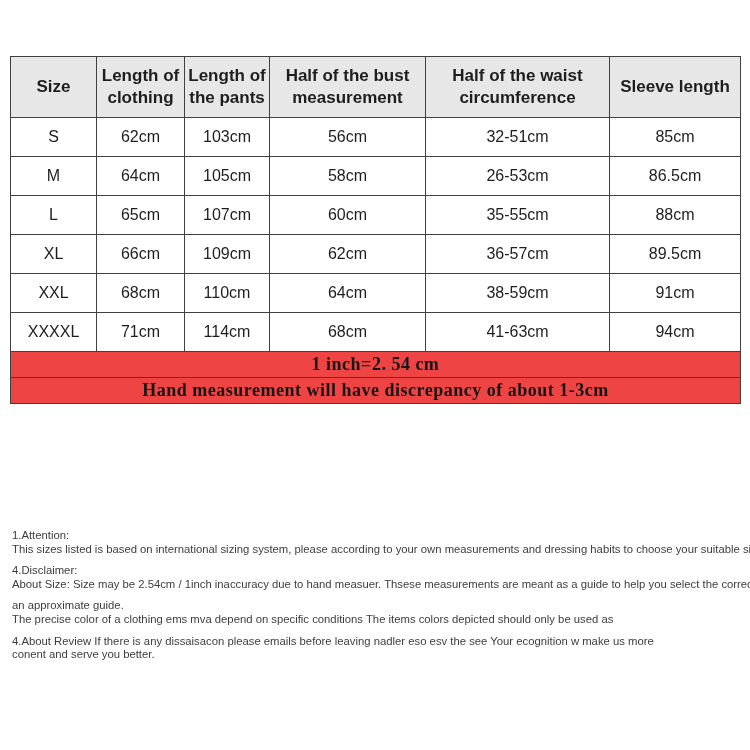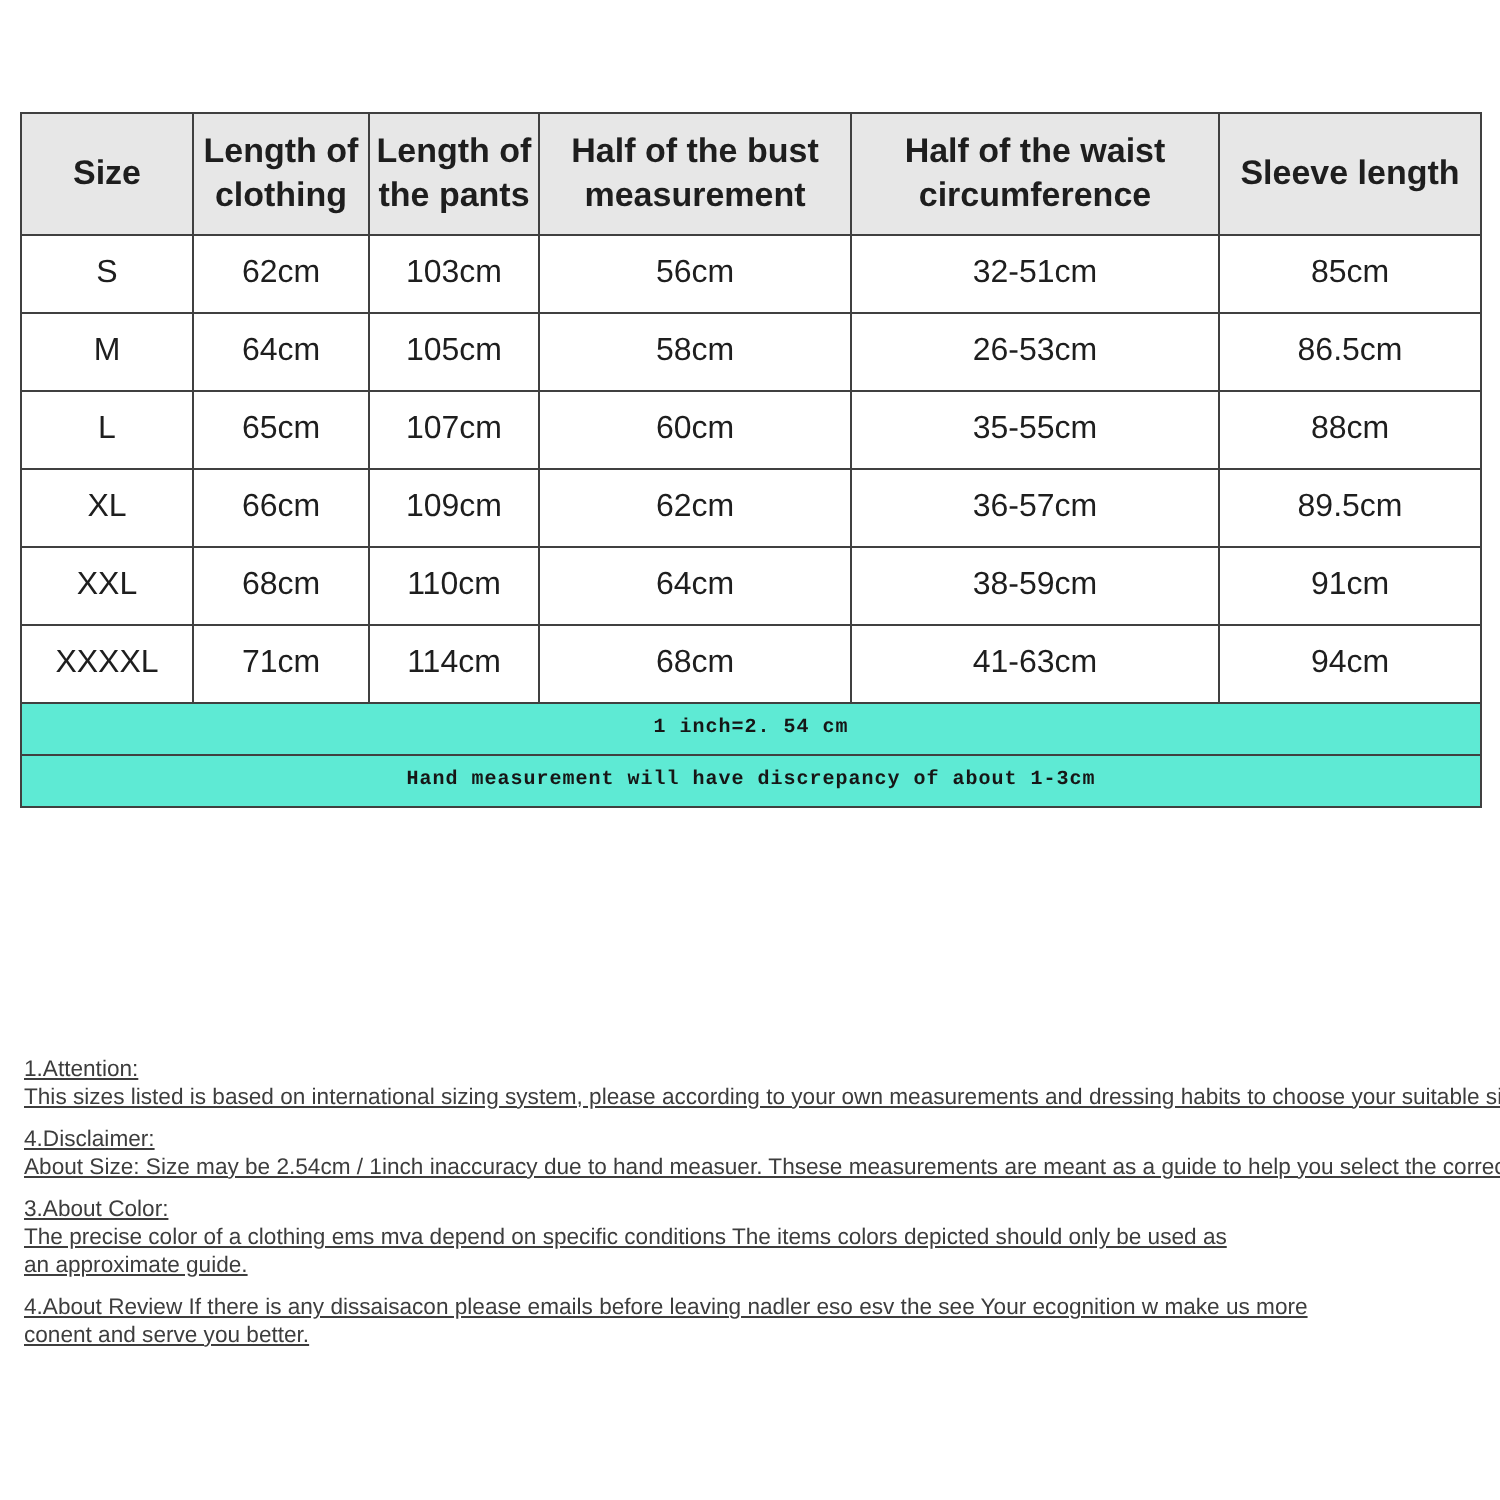--- a/index.html
+++ b/index.html
@@ -19,30 +19,29 @@
   }
   .size-table th{
     background:#e7e7e7;
     font-size:17px;font-weight:bold;line-height:1.3;
     height:60px;
   }
   .size-table td.data-cell{
     font-size:16px;height:38px;background:#ffffff;
   }
   .size-table tr.foot-row td{
-    height:25px;background:#5eead4;
-    font-family:Liberation Mono, monospace;
-    font-weight:bold;font-size:10px;letter-spacing:0.5px;
+    height:25px;background:#ef4444;
+    font-family:Liberation Serif, serif;
+    font-weight:bold;font-size:18px;letter-spacing:0.5px;
     color:#161616;
   }
   .notes{
     position:absolute;left:12px;top:529px;width:732px;
     color:#3d3d3d;font-size:11.3px;line-height:13.6px;
     white-space:nowrap;
-    text-decoration:underline;
   }
   .notes .para{margin:0 0 8px 0}
   .notes .note-line{white-space:nowrap}
 </style>
 </head>
 <body>
 
 <table class="size-table">
   <colgroup>
     <col style="width:86px">
@@ -123,21 +122,20 @@
 <div class="notes">
     <div class="para">
       <div class="note-line">1.Attention:</div>
       <div class="note-line">This sizes listed is based on international sizing system, please according to your own measurements and dressing habits to choose your suitable size.</div>
     </div>
     <div class="para">
       <div class="note-line">4.Disclaimer:</div>
       <div class="note-line">About Size: Size may be 2.54cm / 1inch inaccuracy due to hand measuer. Thsese measurements are meant as a guide to help you select the correct size.</div>
     </div>
     <div class="para">
-      <div class="note-line">3.About Color:</div>
+      <div class="note-line">an approximate guide.</div>
       <div class="note-line">The precise color of a clothing ems mva depend on specific conditions The items colors depicted should only be used as</div>
-      <div class="note-line">an approximate guide.</div>
     </div>
     <div class="para">
       <div class="note-line">4.About Review If there is any dissaisacon please emails before leaving nadler eso esv the see Your ecognition w make us more</div>
       <div class="note-line">conent and serve you better.</div>
     </div>
   </div>
 
 </body></html>

